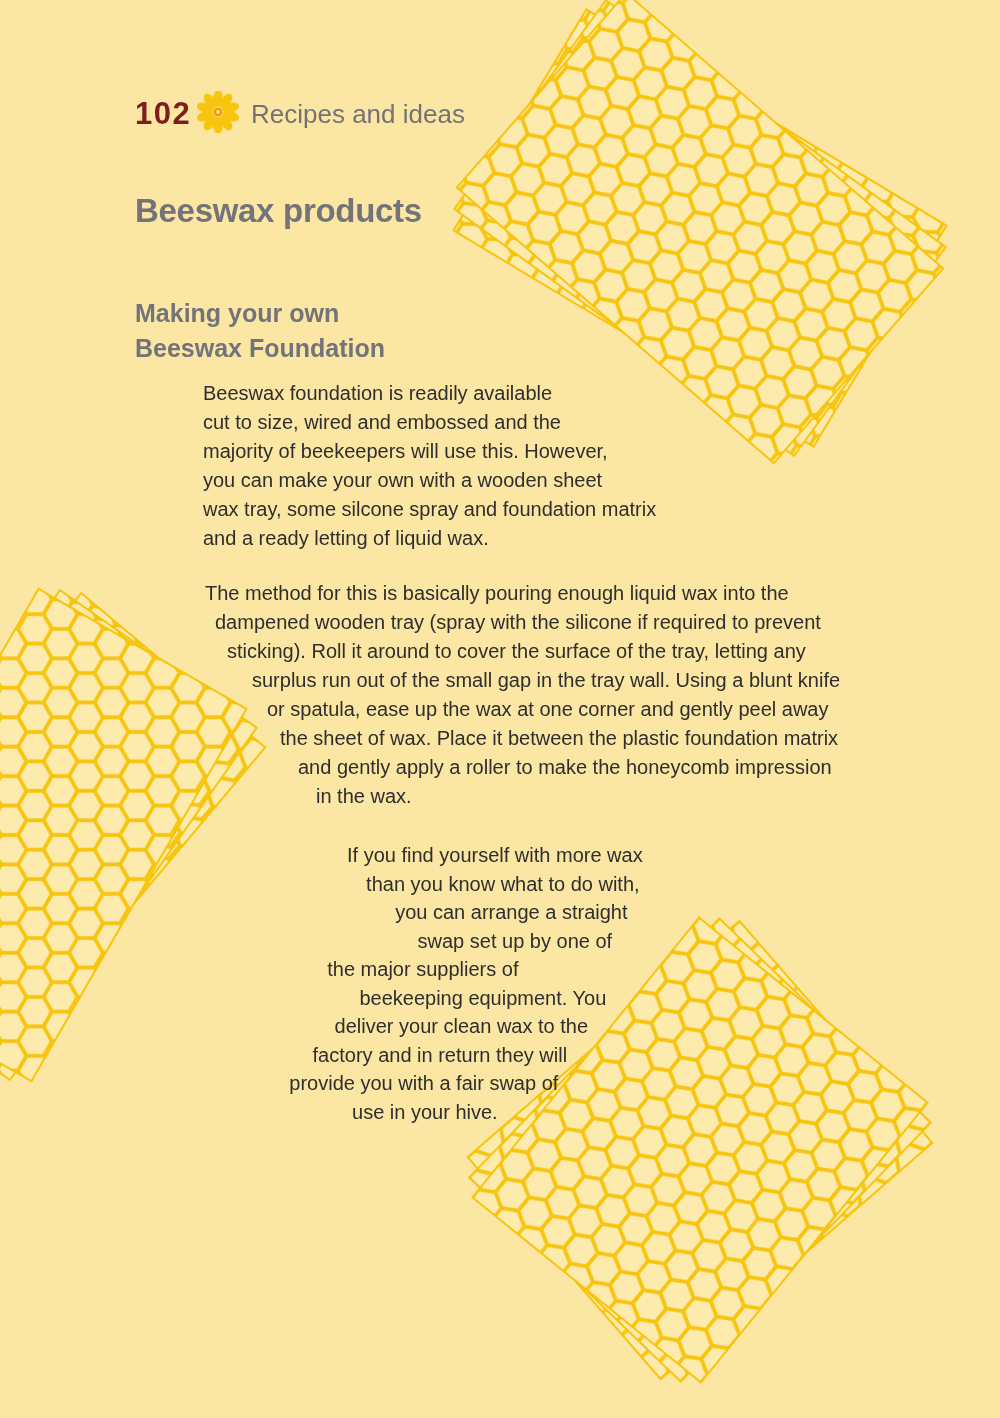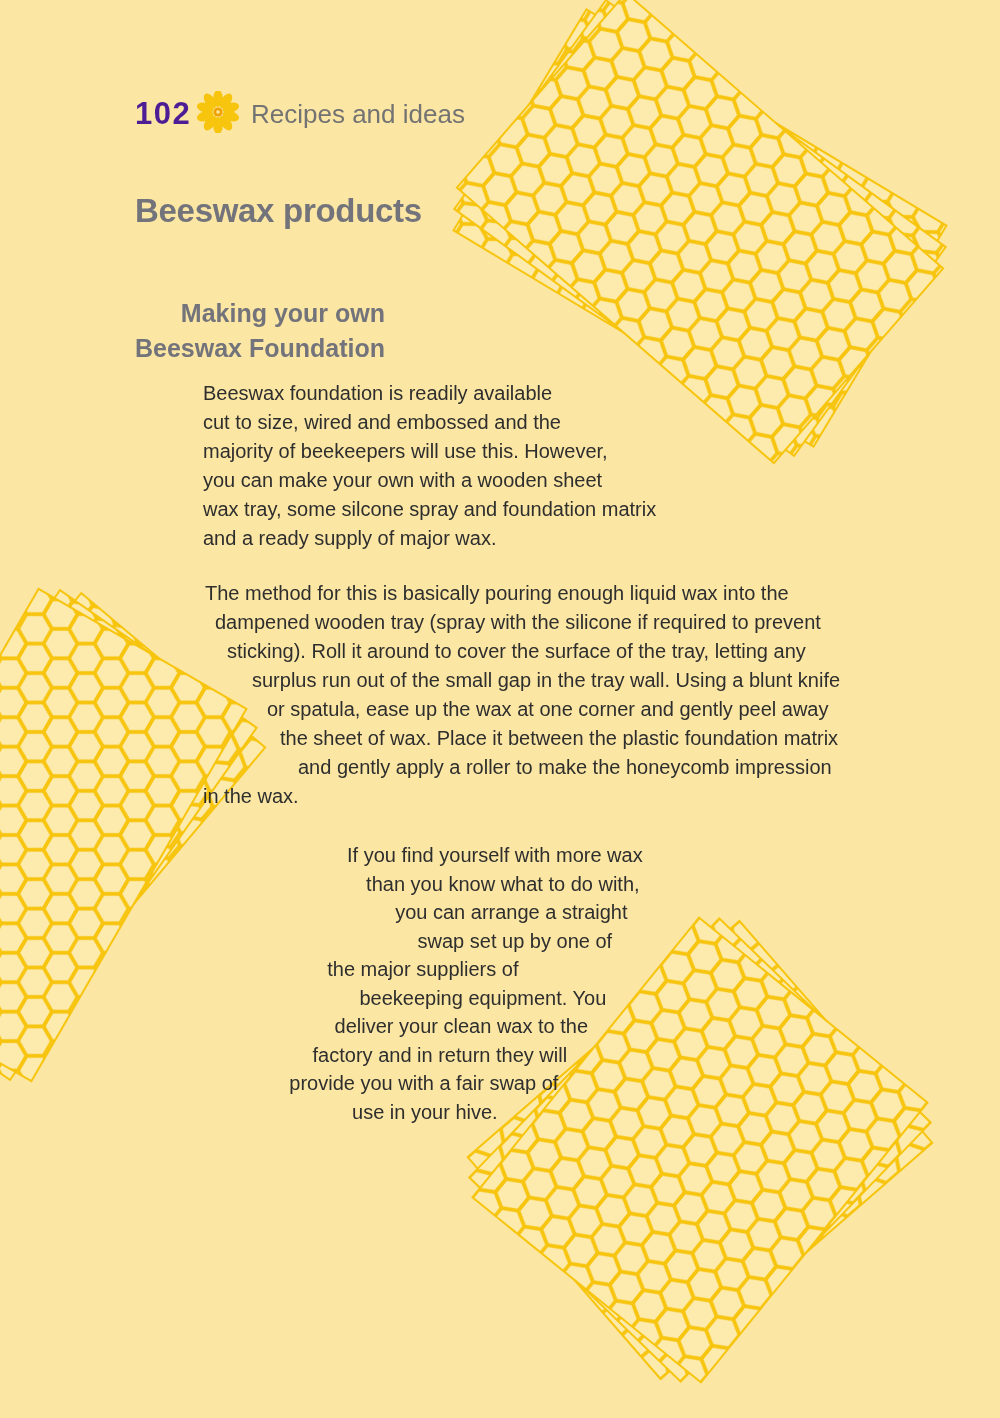--- a/index.html
+++ b/index.html
@@ -15,39 +15,39 @@
     position:relative;
     width:1000px;height:1418px;
     background:var(--background,#FBE6A3);
     overflow:hidden;
     font-family:"Liberation Sans", sans-serif;
     color:var(--body-text,#2E2E2E);
   }
   .decor{position:absolute;left:0;top:0;z-index:0;}
   .pagenum{
     position:absolute;left:135px;top:96px;z-index:1;
-    font-size:31px;font-weight:700;letter-spacing:1.5px;color:#4c1d95;
+    font-size:31px;font-weight:700;letter-spacing:1.5px;color:#7f1d1d;
   }
   .flower{position:absolute;left:197px;top:91px;z-index:1;}
   .section{
     position:absolute;left:251px;top:99px;z-index:1;
     font-size:26px;color:#737373;
   }
   .title{
     position:absolute;left:135px;top:192px;z-index:1;margin:0;
     font-size:33px;font-weight:700;letter-spacing:-0.3px;
     color:var(--heading,#73737B);
     text-align:center;
   }
   .subtitle{
     position:absolute;left:135px;top:296px;z-index:1;margin:0;
     font-size:25px;font-weight:700;line-height:35px;
     color:var(--heading,#73737B);
   }
-  .subtitle .sl{display:block;text-align:right;}
+  .subtitle .sl{display:block;}
   .para{
     position:absolute;z-index:1;
     font-size:20px;line-height:29px;color:var(--body-text,#2E2E2E);
   }
   .p1{left:203px;top:379px;}
   .p2{left:203px;top:579px;}
   .p3{left:203px;top:841px;line-height:28.5px;text-align:center;}
   .ln{white-space:nowrap;}
 </style>
 </head>
@@ -116,32 +116,32 @@
     <span class="sl">Making your own</span>
     <span class="sl">Beeswax Foundation</span>
   </h2>
 
   <div class="para p1">
     <div class="ln">Beeswax foundation is readily available</div>
     <div class="ln">cut to size, wired and embossed and the</div>
     <div class="ln">majority of beekeepers will use this. However,</div>
     <div class="ln">you can make your own with a wooden sheet</div>
     <div class="ln">wax tray, some silcone spray and foundation matrix</div>
-    <div class="ln">and a ready supply of major wax.</div>
+    <div class="ln">and a ready letting of liquid wax.</div>
   </div>
 
   <div class="para p2">
     <div class="ln" style="margin-left:2px">The method for this is basically pouring enough liquid wax into the</div>
     <div class="ln" style="margin-left:12px">dampened wooden tray (spray with the silicone if required to prevent</div>
     <div class="ln" style="margin-left:24px">sticking). Roll it around to cover the surface of the tray, letting any</div>
     <div class="ln" style="margin-left:49px">surplus run out of the small gap in the tray wall. Using a blunt knife</div>
     <div class="ln" style="margin-left:64px">or spatula, ease up the wax at one corner and gently peel away</div>
     <div class="ln" style="margin-left:77px">the sheet of wax. Place it between the plastic foundation matrix</div>
     <div class="ln" style="margin-left:95px">and gently apply a roller to make the honeycomb impression</div>
-    <div class="ln" style="">in the wax.</div>
+    <div class="ln" style="margin-left:113px">in the wax.</div>
   </div>
 
   <div class="para p3">
     <div class="ln" style="margin-left:144px">If you find yourself with more wax</div>
     <div class="ln" style="margin-left:160px">than you know what to do with,</div>
     <div class="ln" style="margin-left:177px">you can arrange a straight</div>
     <div class="ln" style="margin-left:184px">swap set up by one of</div>
     <div class="ln" style="">the major suppliers of</div>
     <div class="ln" style="margin-left:120px">beekeeping equipment. You</div>
     <div class="ln" style="margin-left:77px">deliver your clean wax to the</div>

